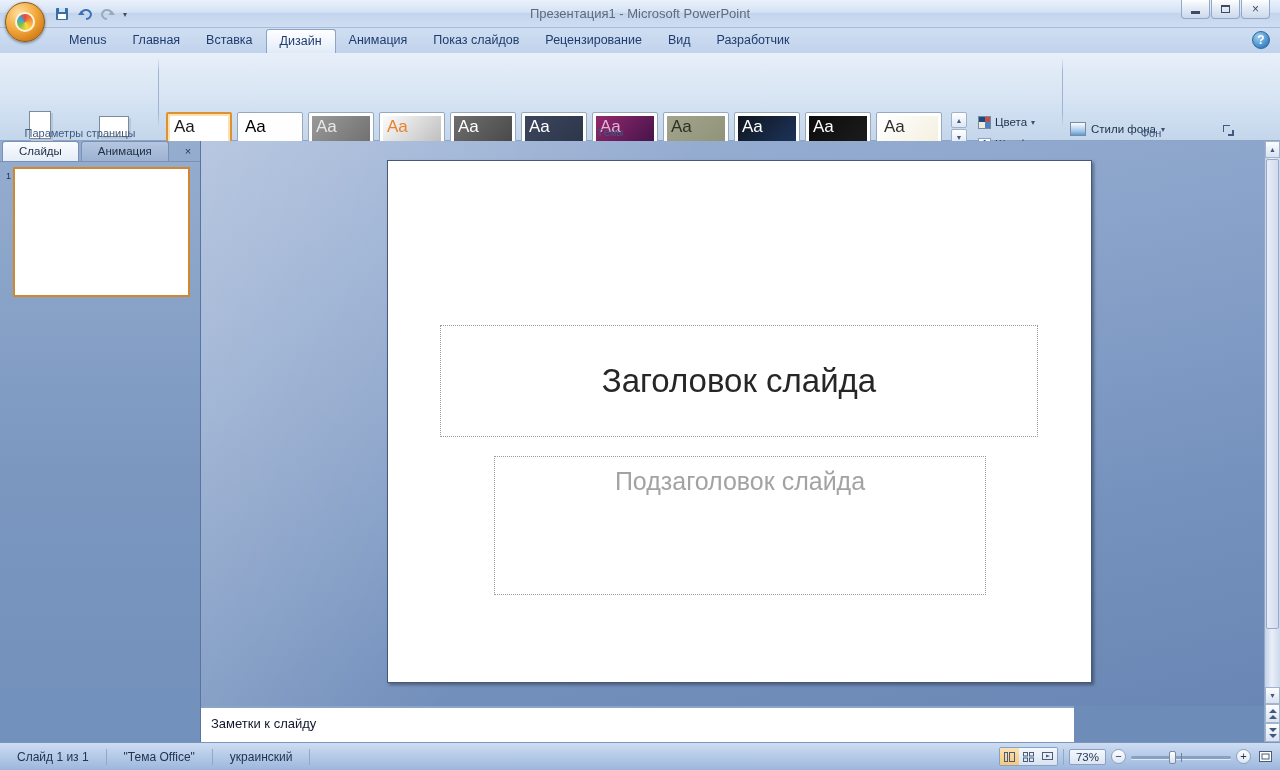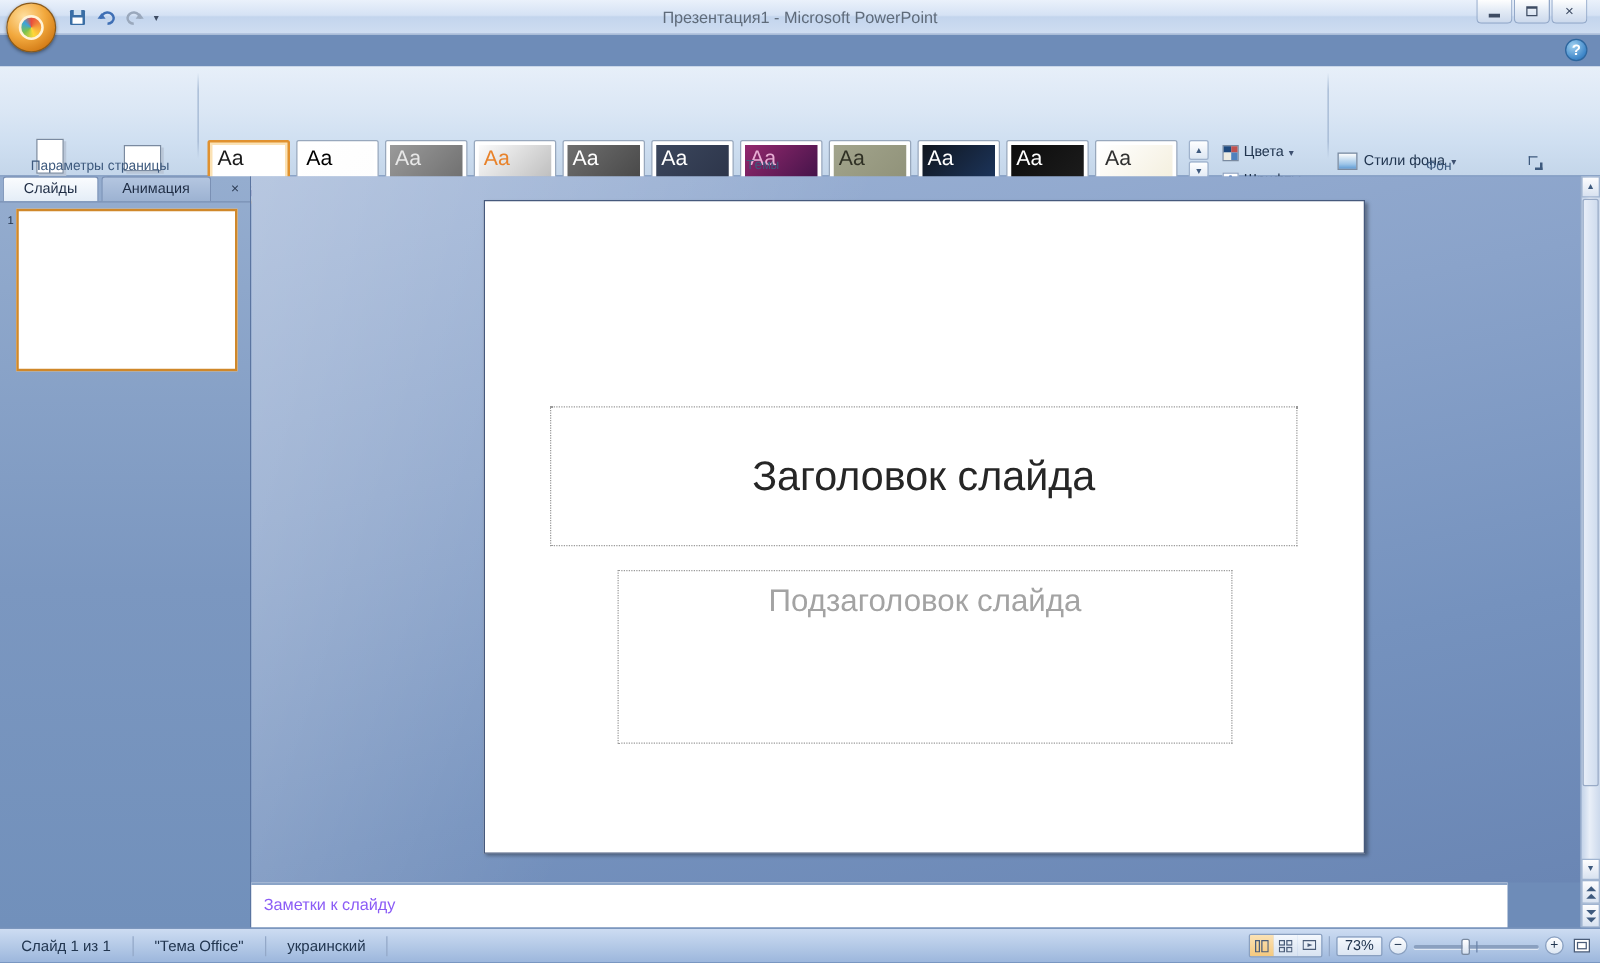--- a/index.html
+++ b/index.html
@@ -133,22 +133,22 @@
     color:#3e5a7e; font-size:7px; display:flex; align-items:center; justify-content:center; flex:0 0 auto; }
   .vs-track { flex:1 1 auto; }
   .vs-thumb { margin:1px; height:470px; border:1px solid #98aac6; border-radius:2px;
     background:linear-gradient(90deg,#e8eef8,#cfdcee); }
   .dbl { display:flex; flex-direction:column; align-items:center; line-height:4px; }
   .tri-u { width:0; height:0; border-left:4px solid transparent; border-right:4px solid transparent;
     border-bottom:4px solid #3e5a7e; margin:1px 0; }
   .tri-d { width:0; height:0; border-left:4px solid transparent; border-right:4px solid transparent;
     border-top:4px solid #3e5a7e; margin:1px 0; }
 
-  .notes { position:absolute; left:201px; top:706px; width:1005px; height:36px; background:#fff;
-    border-top:2px solid #8ba4c7; font-size:13px; color:#8b5cf6; padding:8px 0 0 10px; }
+  .notes { position:absolute; left:201px; top:706px; width:873px; height:36px; background:#fff;
+    border-top:2px solid #8ba4c7; font-size:13px; color:#0f172a; padding:8px 0 0 10px; }
 
   
   .statusbar { position:absolute; left:0; top:742px; width:1280px; height:28px;
     background:linear-gradient(#cddcf2,#b2c8e6 55%,#9cb6dc); border-top:1px solid #7a94bc;
     display:flex; align-items:center; font-size:12px; color:#21354f; }
   .sb-item { padding:0 17px; white-space:nowrap; }
   .sb-div { width:1px; height:16px; background:#93a8c8; }
   .sb-right { margin-left:auto; display:flex; align-items:center; gap:5px; padding-right:6px; }
   .view-btns { display:flex; border:1px solid #8aa0c0; border-radius:2px; overflow:hidden; }
   .view-btn { width:19px; height:17px; display:flex; align-items:center; justify-content:center;
@@ -204,20 +204,31 @@
         </div>
       <div class="win-btn">
           <span class="glyph-max"></span>
         </div>
       <div class="win-btn">
           <span>×</span>
         </div>
     </div>
   </div>
 
+  <div class="tabrow" id="ribbon-tabs">
+      <div class="tab">Menus</div>
+      <div class="tab">Главная</div>
+      <div class="tab">Вставка</div>
+      <div class="tab active">Дизайн</div>
+      <div class="tab">Анимация</div>
+      <div class="tab">Показ слайдов</div>
+      <div class="tab">Рецензирование</div>
+      <div class="tab">Вид</div>
+      <div class="tab">Разработчик</div>
+    </div>
   <div class="help-btn">
       <span>?</span>
     </div>
 
   <div class="ribbon">
 
     <div class="bigbtn" style="left:4px;">
       <div class="bicon icon-page-p"></div>
       <div style="width:66px;margin:0 auto;">Параметры страницы</div>
     </div>

